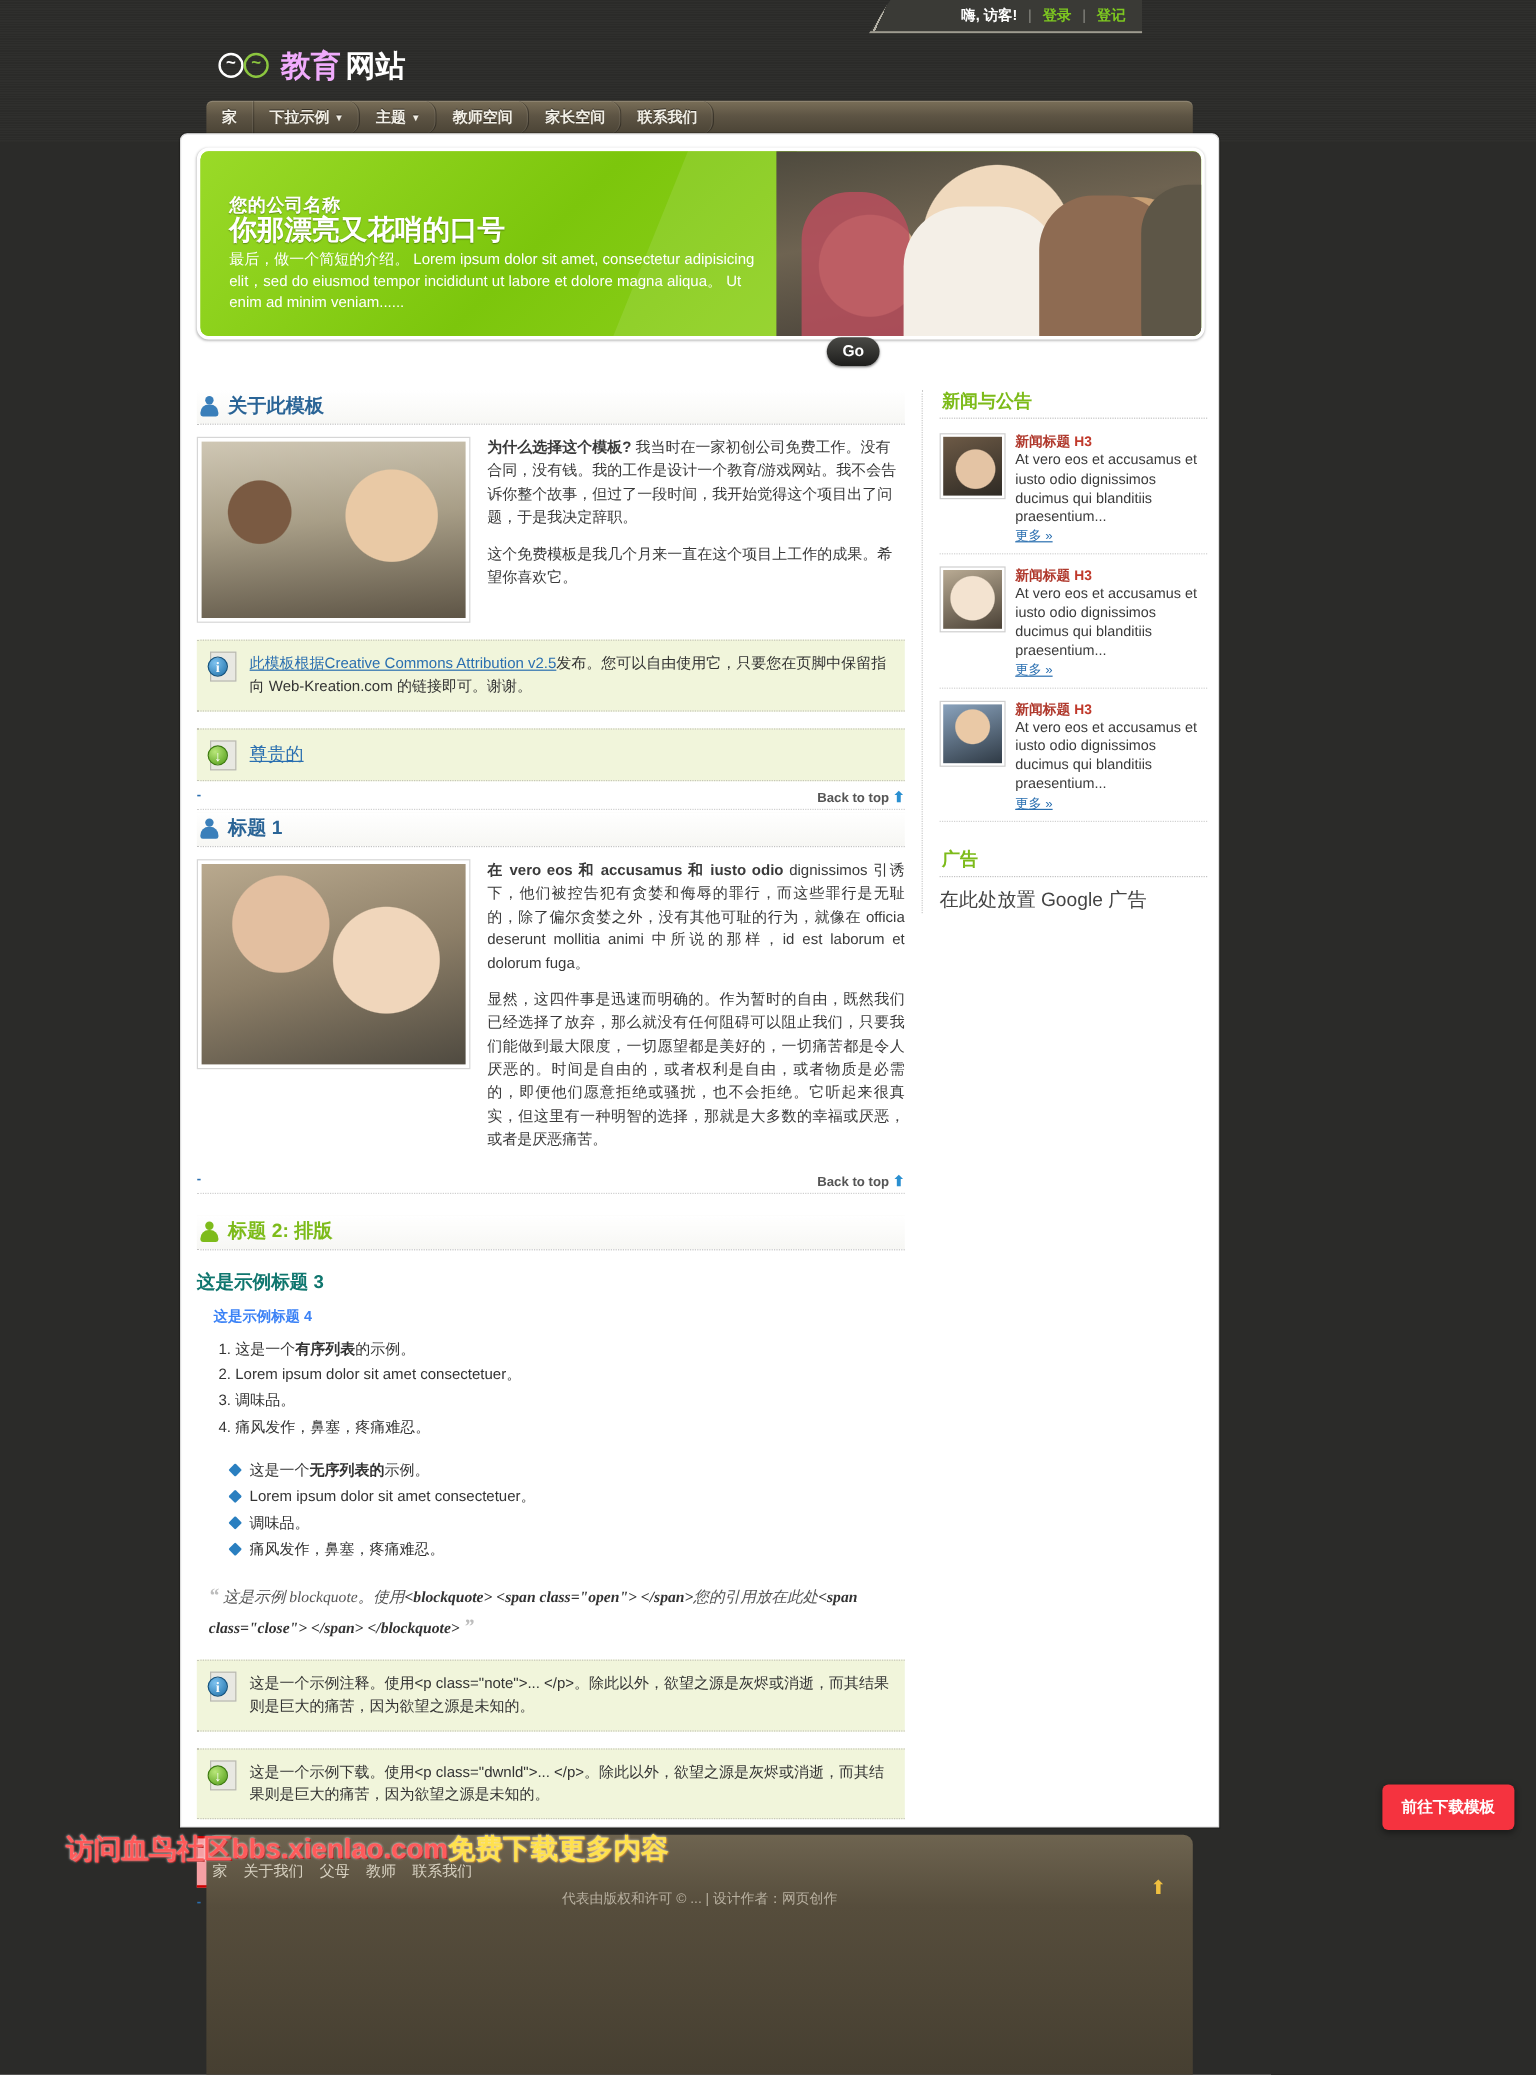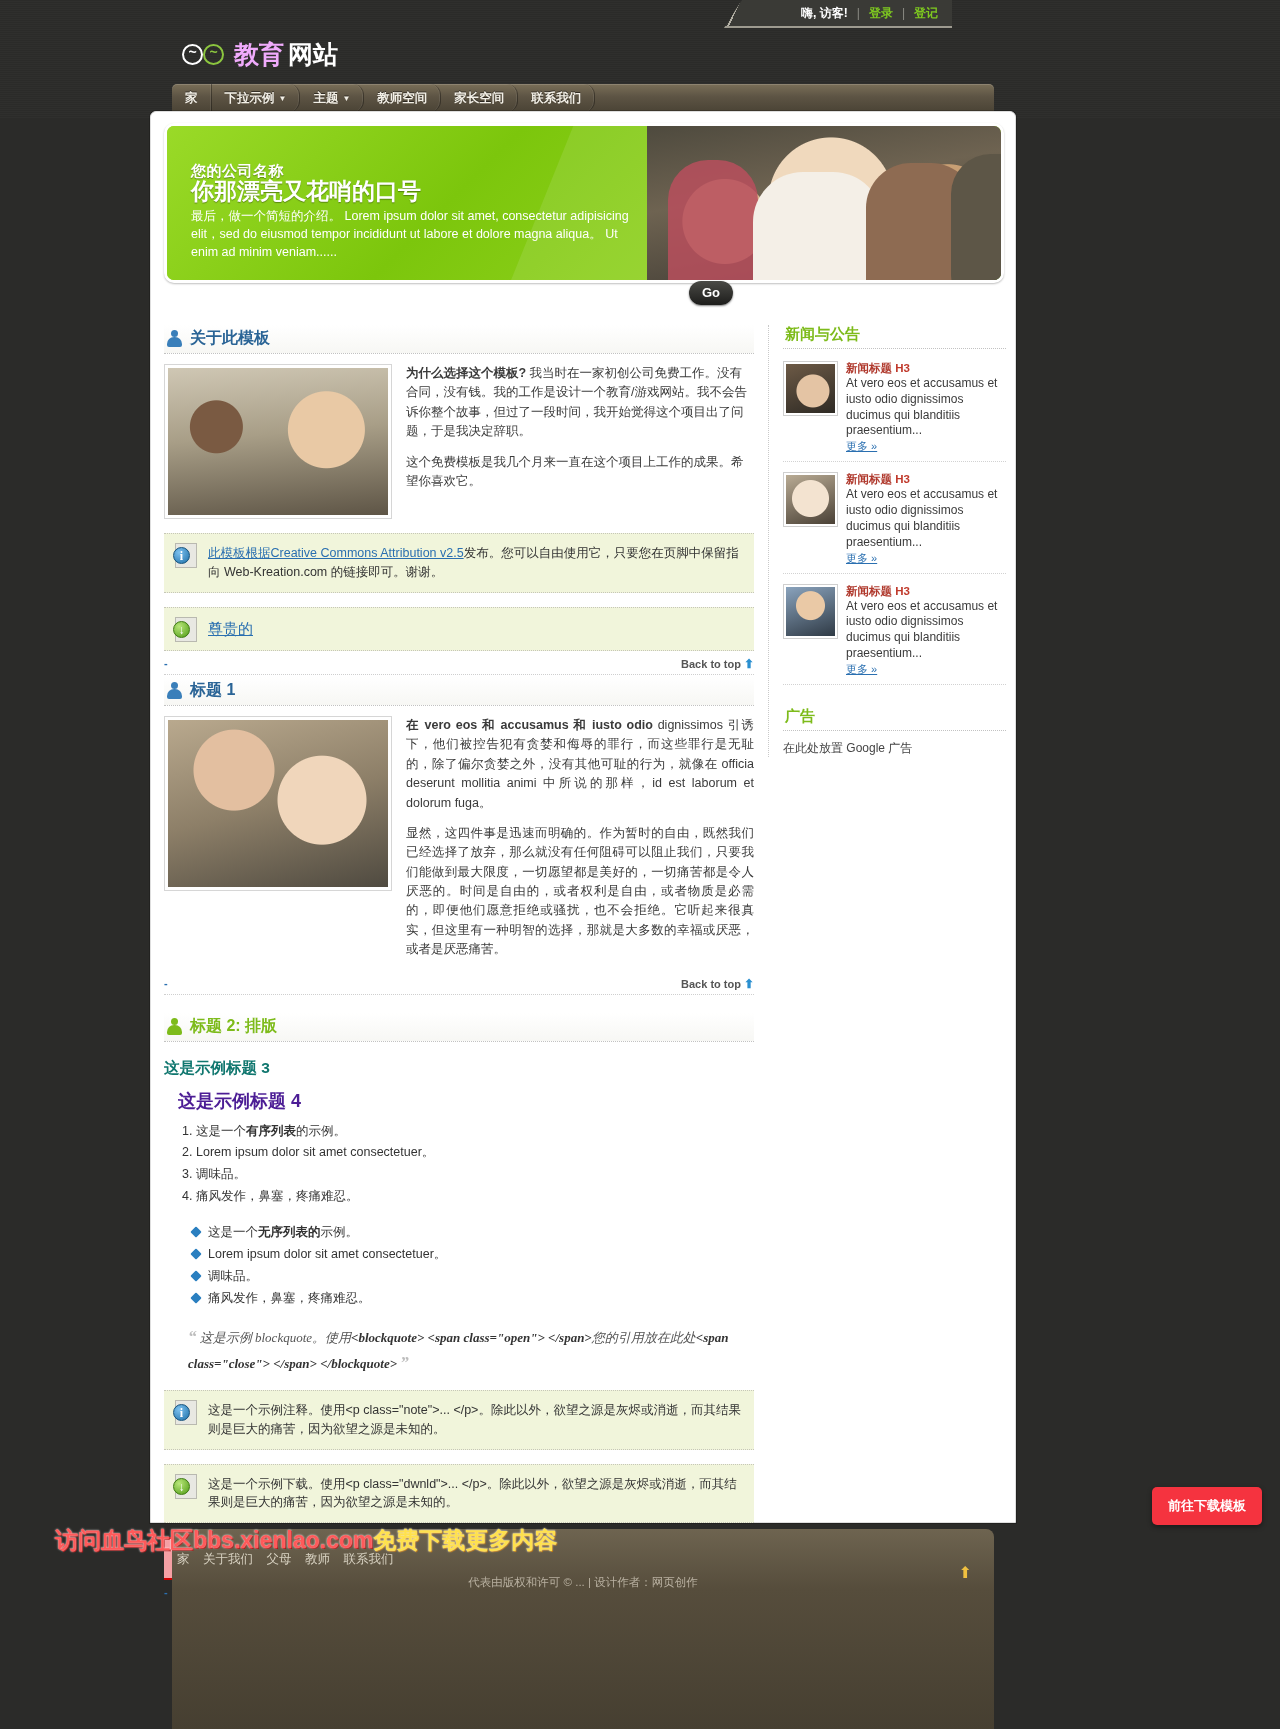--- a/index.html
+++ b/index.html
@@ -189,50 +189,50 @@
   .backtop{
     text-align:right; font-size:11px; font-weight:bold; color:#555;
     padding:6px 0 3px; border-bottom:1px dotted #cfcfcf; margin-bottom:2px;
   }
   .backtop span{ cursor:pointer; }
   .backtop .arrow{ color:#2a8fd0; font-size:12px; margin-left:3px;}
   .tinydash{ color:#2a6fb0; font-size:11px; }
 
   
   h3.demo { font-size:15.5px; margin:16px 0 8px; color:#0f766e; }
-  h4.demo { font-size:18px; margin:10px 0 8px 14px; color:#4c1d95; }
+  h4.demo { font-size:12px; margin:10px 0 8px 14px; color:#3b82f6; }
   ol.demo { margin:6px 0 14px 18px; padding-left:14px; font-size:12.5px; line-height:1.75;}
   ul.demo { list-style:none; margin:6px 0 14px 30px; padding:0; font-size:12.5px; line-height:1.75;}
   ul.demo li { position:relative; padding-left:14px;}
   ul.demo li:before{
     content:""; position:absolute; left:-2px; top:6px; width:8px;height:8px;
     background:#2a7fc0; transform:rotate(45deg); border-radius:1px;
   }
   blockquote.demo{
-    margin:10px 4px 12px 24px; font-family:"Liberation Serif", serif;
+    margin:10px 4px 12px 10px; font-family:"Liberation Serif", serif;
     font-style:italic; font-size:13px; line-height:1.55; color:#555;
   }
   blockquote.demo .q{ color:#bdbdbd; font-size:17px; font-weight:bold; }
   blockquote.demo b{ font-weight:bold; color:#333;}
 
   
   .side-head{
     border-bottom:1px dotted #c2c2c2; padding:0 0 4px 2px; margin-bottom:9px;
   }
   .side-head h2{ margin:0; font-size:15px; color:#7dbb1a; font-weight:bold;}
   .news-item{ display:flex; gap:8px; padding:3px 0 7px; border-bottom:1px dotted #d2d2d2; margin-bottom:7px;}
   .news-item:last-child{ border-bottom:1px dotted #d2d2d2;}
   .news-thumb{ width:55px;height:55px;flex:0 0 55px;border:1px solid #cfcfcf;padding:2px;background:#fff;}
   .news-thumb .inner{width:100%;height:100%;}
   .news-body{ flex:1; min-width:0;}
   .news-title{ font-size:11.5px; font-weight:bold; color:#b03a2e; }
   .news-title .h3{ color:#c0392b; font-weight:bold;}
   .news-text{ font-size:12px; color:#3a3a3a; line-height:1.32; }
   .more{ font-size:11px; color:#2a6fb0; text-decoration:underline; cursor:pointer;}
-  .ads-text{ font-size:12px; color:#444; margin-top:8px;}
+  .ads-text{ font-size:16px; color:#444; margin-top:8px;}
 
   
   #footer{
     position:absolute; left:172px; top:1529px; width:822px; height:200px;
     background:linear-gradient(180deg,#6e6450 0%, #564d3c 30%, #463f31 100%);
     border-radius:8px 8px 0 0;
     color:#e8e2d2;
     overflow:hidden;
   }
   #footer .fcurve{

